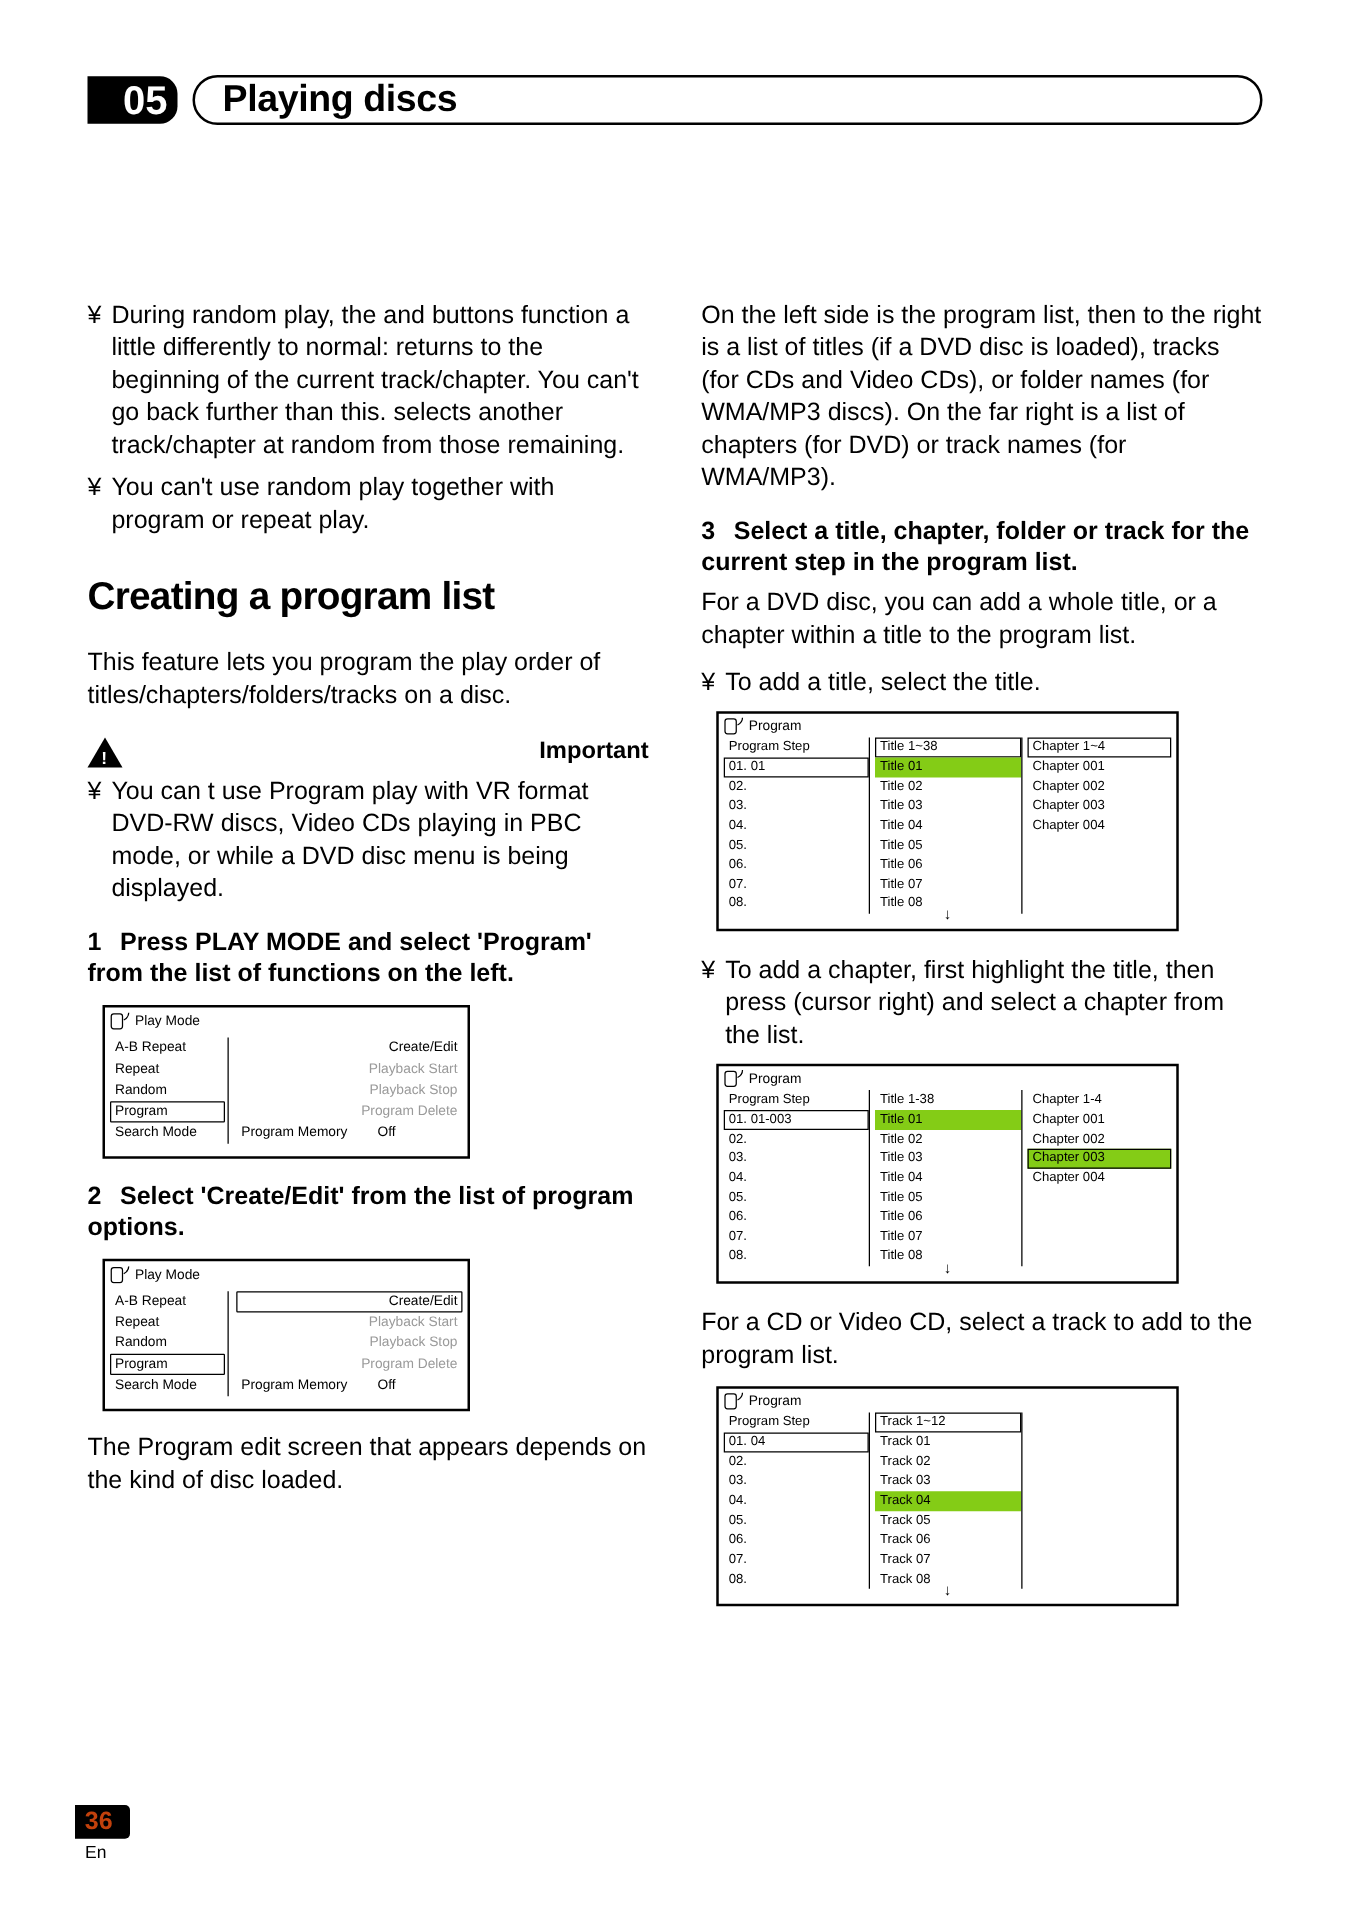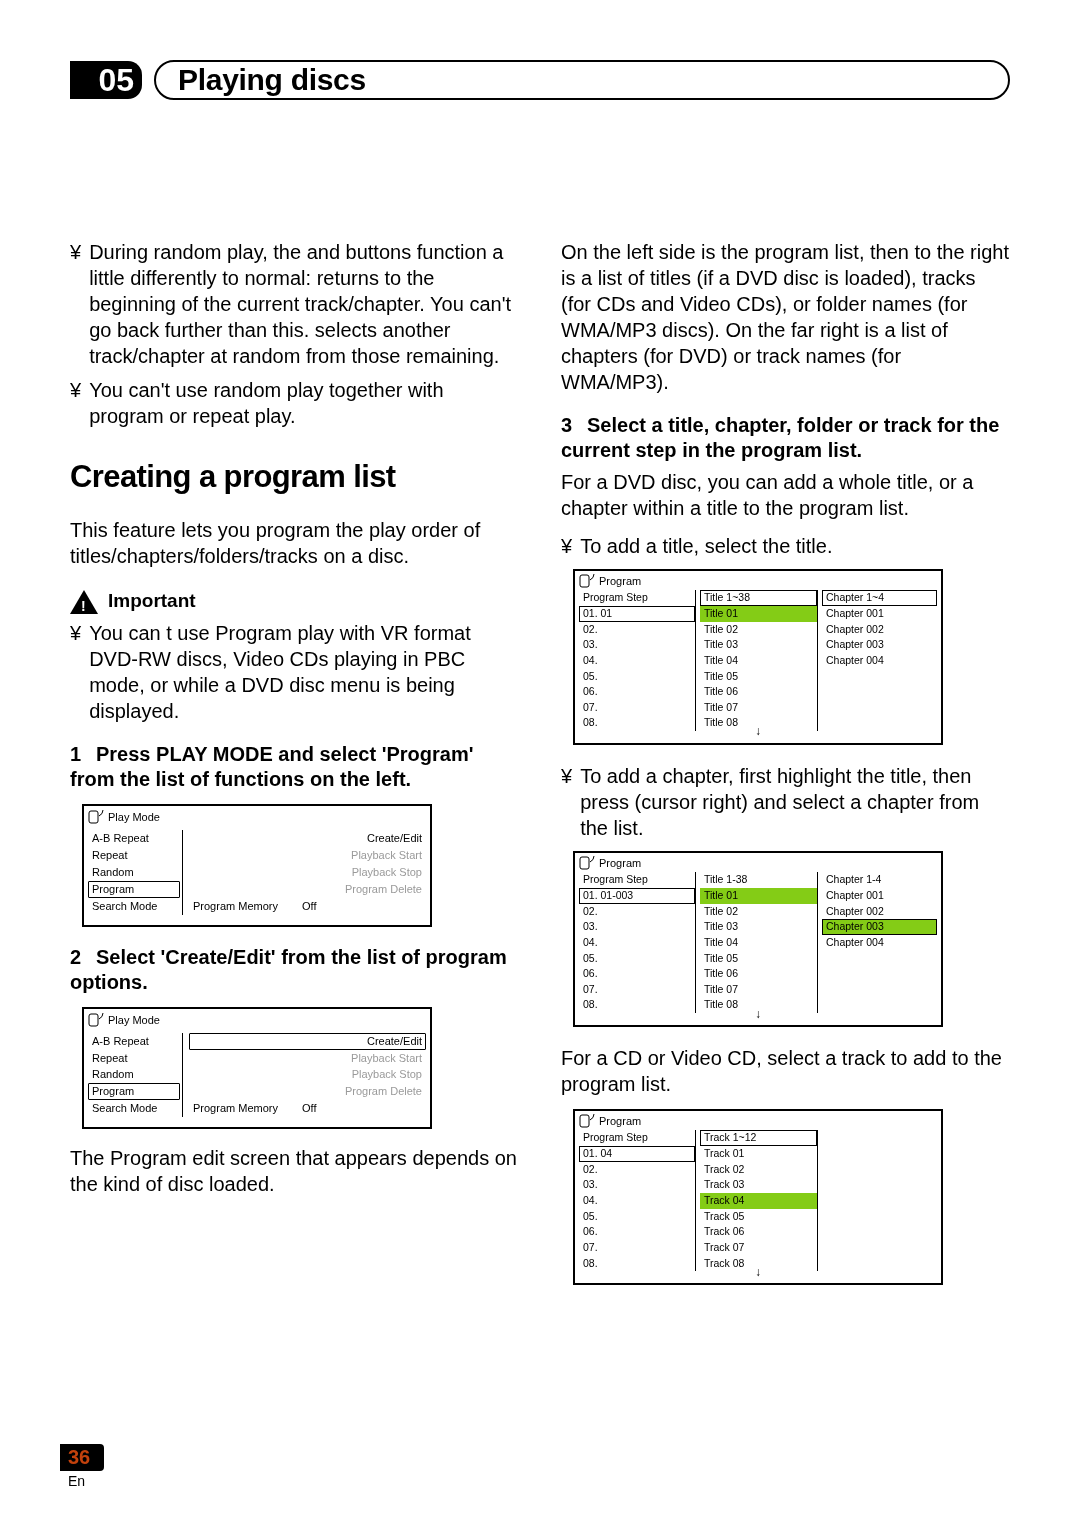--- a/index.html
+++ b/index.html
@@ -59,20 +59,21 @@
     margin-top: 28px;
     margin-bottom: 20px;
     letter-spacing: -0.6px;
   }
   .important-row {
     display: flex;
     align-items: center;
     gap: 10px;
     margin-top: 20px;
     margin-bottom: 6px;
+    justify-content: space-between;
   }
   .warn-tri {
     width: 0; height: 0;
     border-left: 14px solid transparent;
     border-right: 14px solid transparent;
     border-bottom: 24px solid #000;
     position: relative;
   }
   .warn-tri::after {
     content: "!";
@@ -82,21 +83,21 @@
     position: absolute;
     left: -3px;
     top: 7px;
   }
   .important-label { font-weight: 700; font-size: 19px; }
   .step-head { font-weight:700; font-size:20px; margin-top:18px; margin-bottom:6px; line-height:1.25; }
   .step-head .num { display:inline-block; width:26px; }
 
   .osd {
     border: 2px solid #000;
-    width: 350px;
+    width: 294px;
     margin: 12px 0 16px 12px;
     font-size: 11px;
     font-family: Arial, sans-serif;
     color:#000;
   }
   .osd-head {
     display:flex; align-items:center; gap:4px;
     padding: 4px 4px 6px 4px;
     font-size: 11px;
   }

